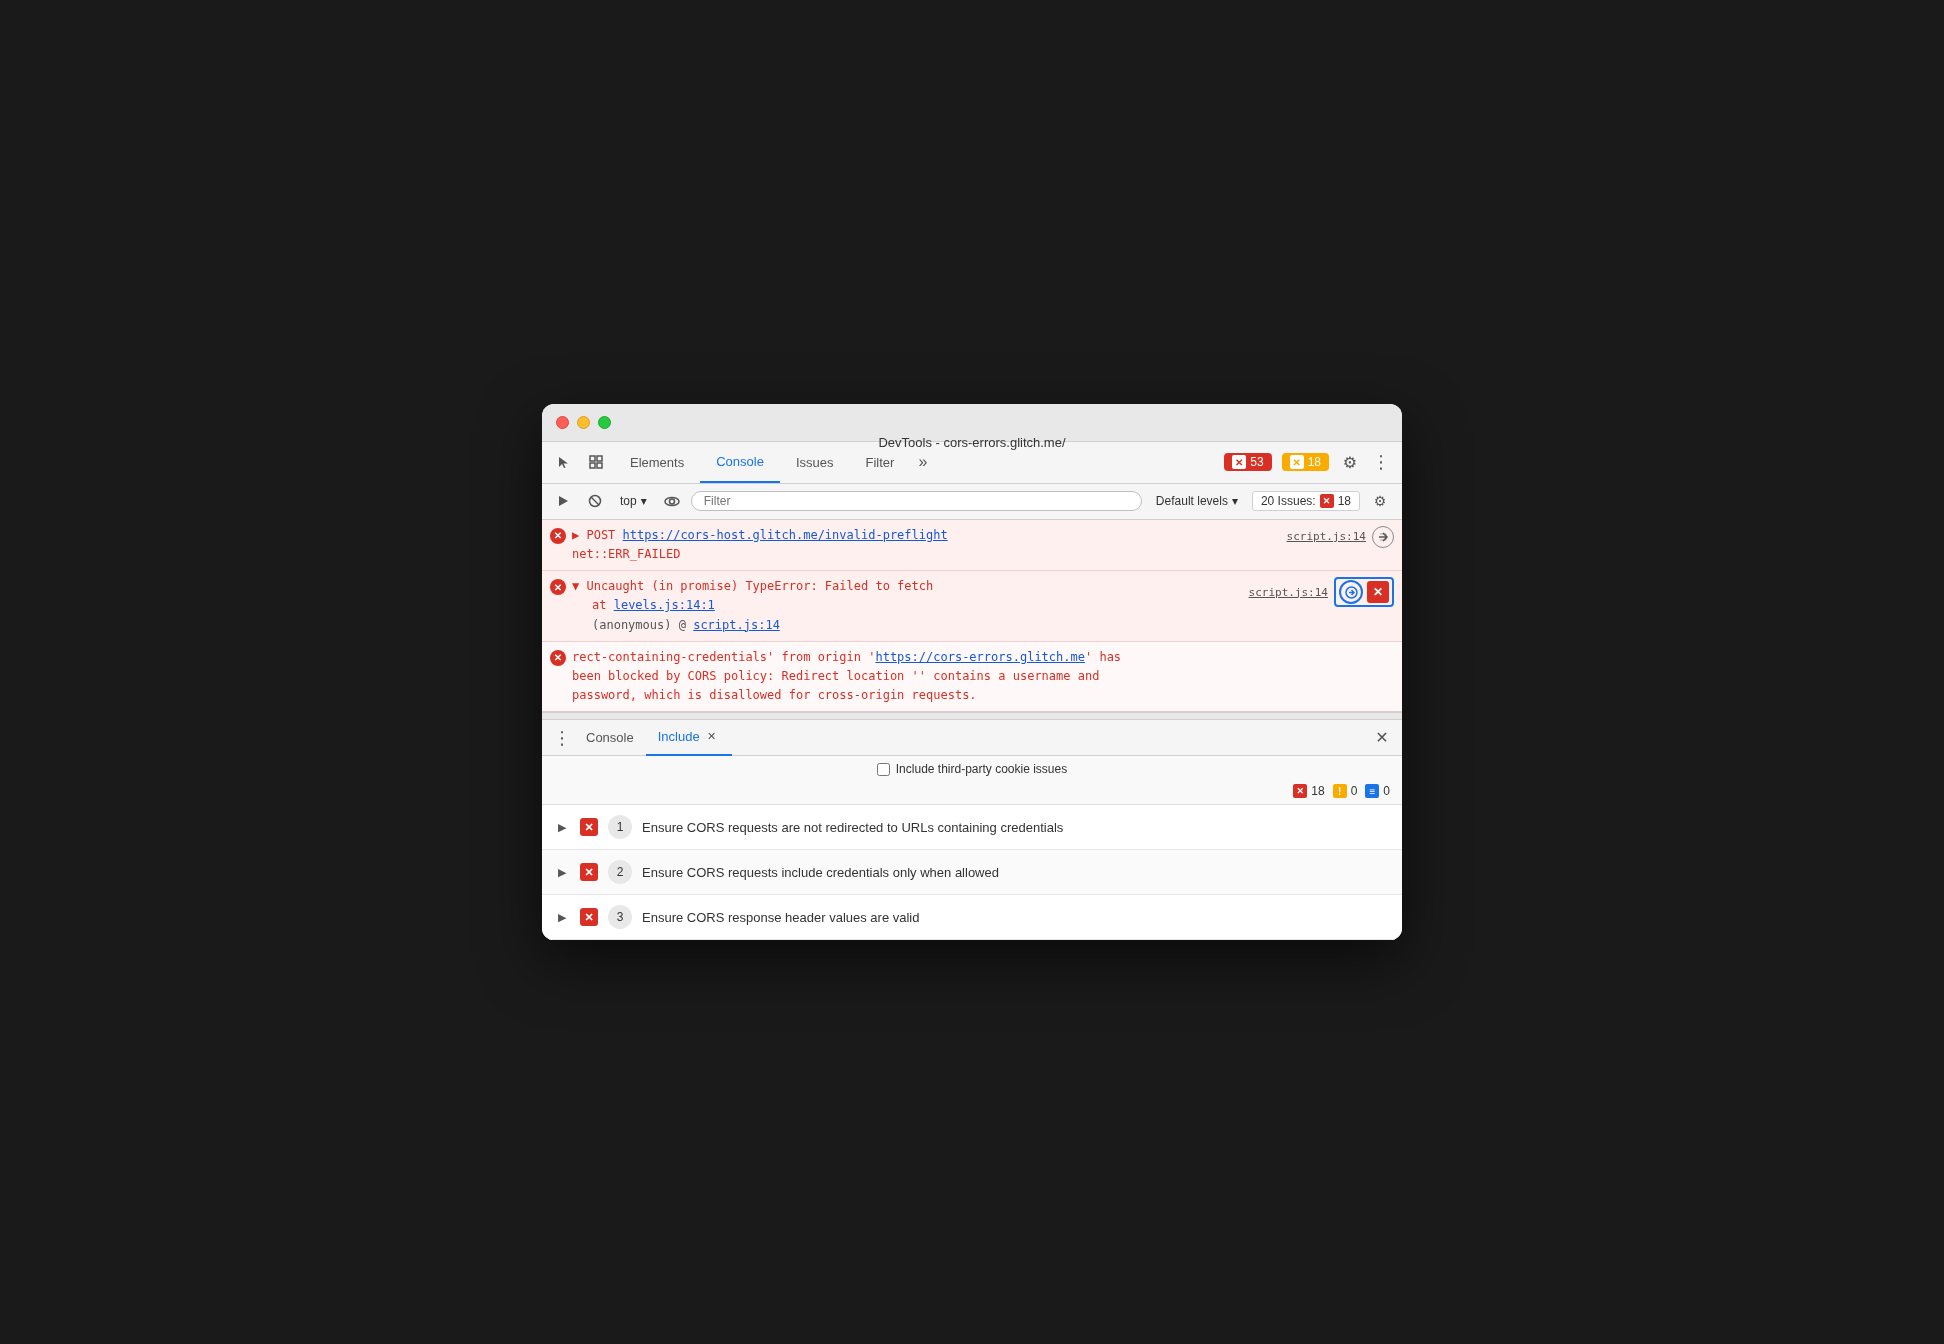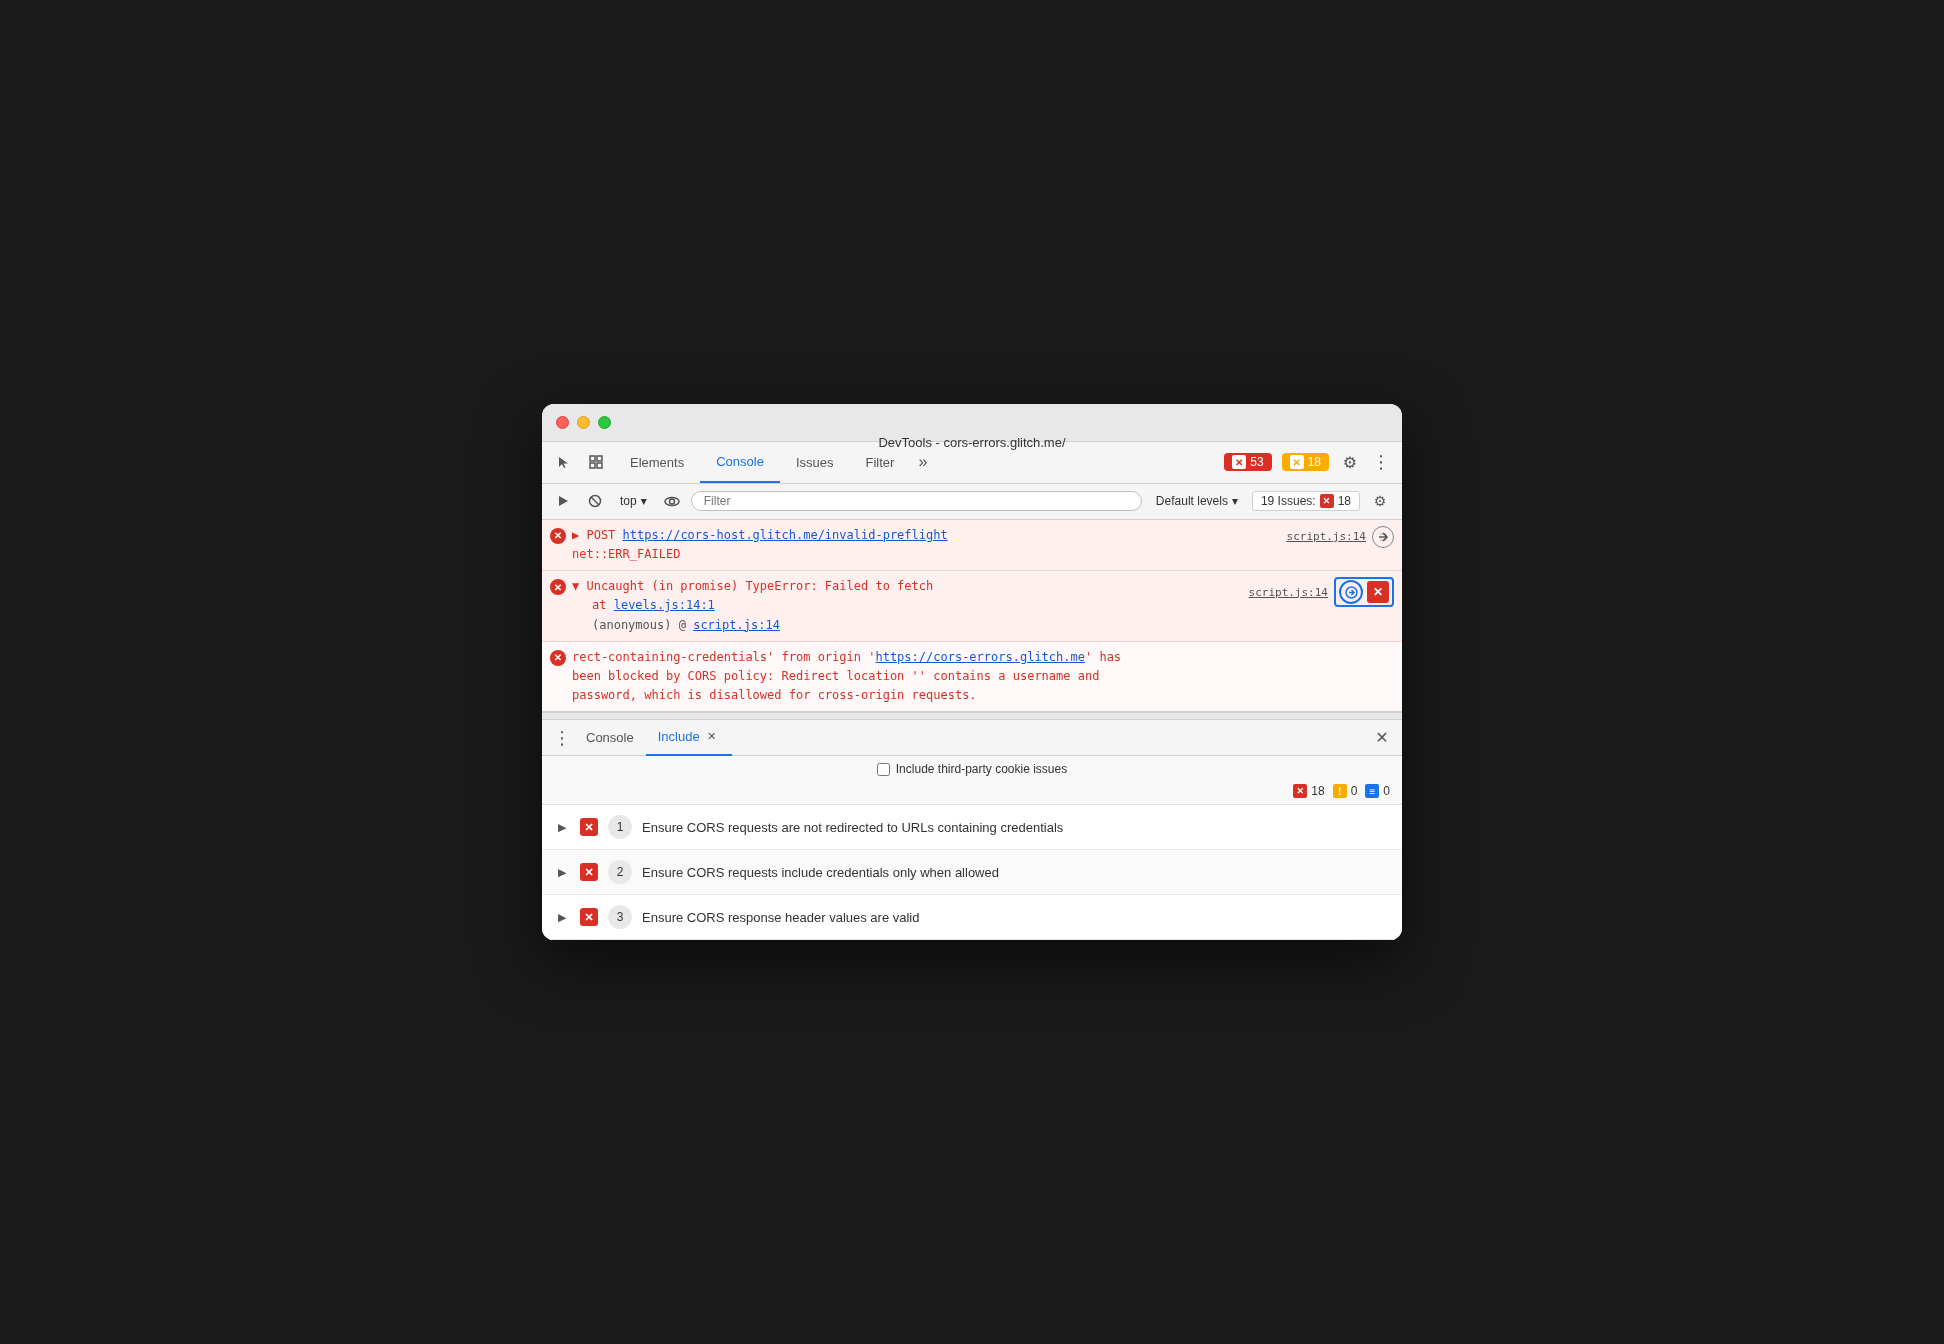--- a/index.html
+++ b/index.html
@@ -587,21 +587,21 @@
         <ellipse cx="8" cy="5.5" rx="7" ry="4" stroke="#555" stroke-width="1.5"></ellipse>
         <circle cx="8" cy="5.5" r="2.5" stroke="#555" stroke-width="1.5"></circle>
       </svg>
     </div>
     <input class="filter-input" type="text" placeholder="Filter" style="">
     <div class="default-levels-btn">
       <span>Default levels</span>
       <span>▾</span>
     </div>
     <div class="issues-badge">
-      <span>19 Issues:</span>
+      <span>20 Issues:</span>
       <div class="err-icon">✕</div>
       <span>18</span>
     </div>
     <div class="gear-icon" style="font-size:14px;">⚙</div>
   </div>
 
   <div class="console-section">
 
     <div class="console-row">
       <div class="err-circle">✕</div>

